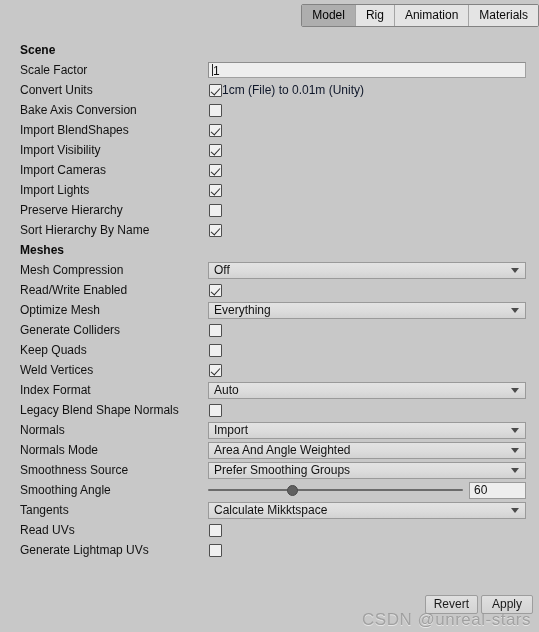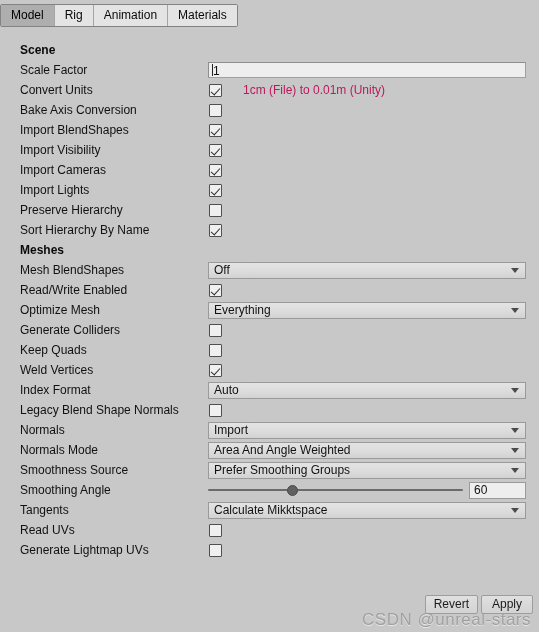--- a/index.html
+++ b/index.html
@@ -15,21 +15,21 @@
     color: #111111;
     overflow: hidden;
     position: relative;
     -webkit-font-smoothing: antialiased;
   }
 
   
   .tabbar {
     height: 28px;
     display: flex;
-    justify-content: flex-start;
+    justify-content: flex-end;
     align-items: center;
     padding-top: 3px;
     box-sizing: border-box;
   }
   .tabs {
     display: flex;
     border: 1px solid #828282;
     border-radius: 2px;
     overflow: hidden;
     background: #e4e4e4;
@@ -102,24 +102,23 @@
     position: absolute;
     left: 3px;
     top: 1px;
     width: 4px;
     height: 8px;
     border: solid #2c2c2c;
     border-width: 0 1.6px 1.6px 0;
     transform: rotate(42deg);
   }
   .side-note {
-    margin-left: 21px;
     font-size: 12px;
     line-height: 14px;
-    color: #be185d;
+    color: #0f172a;
     white-space: nowrap;
   }
 
   
   .textfield {
     flex: 1;
     height: 16px;
     background: #eeeeee;
     border: 1px solid #a0a0a0;
     border-top-color: #8e8e8e;
@@ -313,21 +312,21 @@
       </div>
     </div>
     <div class="row">
       <div class="label">Sort Hierarchy By Name</div>
       <div class="ctrl">
         <div class="checkbox checked"></div>
       </div>
     </div>
     <div class="section-header">Meshes</div>
     <div class="row">
-      <div class="label">Mesh BlendShapes</div>
+      <div class="label">Mesh Compression</div>
       <div class="ctrl">
         <div class="dropdown">
           <span>Off</span>
           <span class="arrow"></span>
         </div>
       </div>
     </div>
     <div class="row">
       <div class="label">Read/Write Enabled</div>
       <div class="ctrl">

